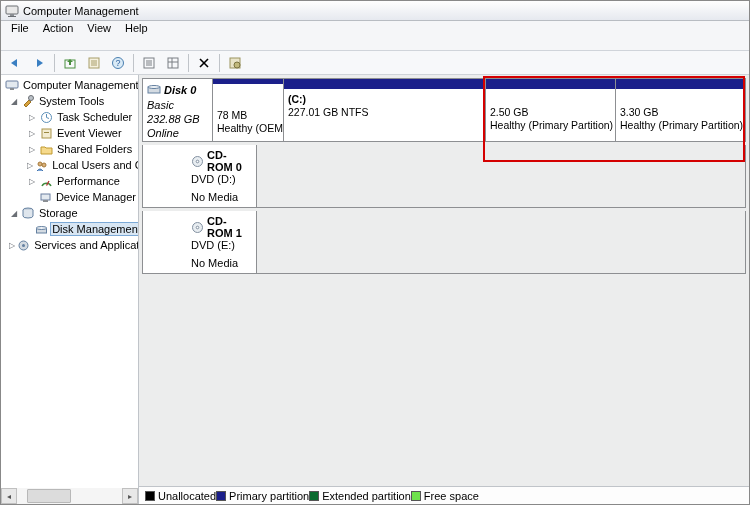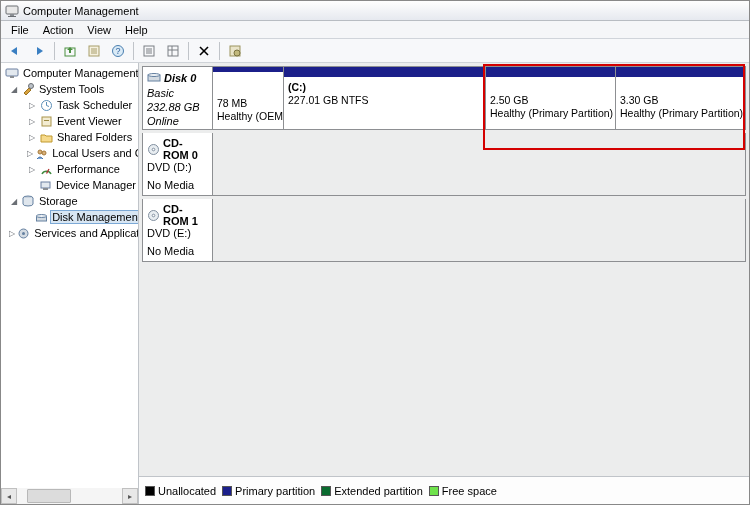--- a/index.html
+++ b/index.html
@@ -1,20 +1,20 @@
 <!DOCTYPE html>
 <html><head>
 <meta charset="utf-8">
 <style>
   * { box-sizing: border-box; }
   html, body { margin:0; padding:0; font-family: "Segoe UI", Tahoma, sans-serif; font-size:11px; color:#000; background:#fff; }
   .window { width:750px; height:505px; border:1px solid #888; display:flex; flex-direction:column; background:#fff; }
   .titlebar { height:20px; background:linear-gradient(#fefefe,#e6e9ef); border-bottom:1px solid #b8bcc2; display:flex; align-items:center; padding:0 4px; gap:4px; }
   .titlebar .t-icon { width:14px; height:14px; display:flex; align-items:center; justify-content:center; }
-  .menubar { height:18px; display:flex; align-items:center; padding:0 4px; gap:2px; border-bottom:1px solid #d0d4da; background:#f5f6f8; }
+  .menubar { height:30px; display:flex; align-items:flex-start; padding:0 4px; gap:2px; border-bottom:1px solid #d0d4da; background:#f5f6f8; }
   .menubar span { padding:1px 6px; }
   .toolbar { height:24px; display:flex; align-items:center; padding:0 2px; gap:0; border-bottom:1px solid #cfd3d8; background:#f7f8fa; }
   .tbtn { width:22px; height:20px; display:flex; align-items:center; justify-content:center; border:1px solid transparent; margin:0 1px; }
   .tsep { width:1px; height:18px; background:#c0c4c9; margin:0 3px; }
 
   .body { flex:1; display:flex; min-height:0; }
   .tree { width:138px; border-right:1px solid #c0c4c9; background:#fff; overflow:hidden; padding-top:2px; position:relative; }
   .tree ul { list-style:none; margin:0; padding:0 0 0 4px; }
   .tree li { white-space:nowrap; }
   .trow { display:flex; align-items:center; height:16px; gap:2px; padding-left:0; }
@@ -34,29 +34,29 @@
 
   .disk-row { display:flex; border:1px solid #8d8f92; margin:3px; background:#fff; }
   .disk-hdr { width:70px; min-width:70px; border-right:1px solid #8d8f92; padding:4px; display:flex; flex-direction:column; gap:2px;font-style:italic; }
   .disk-hdr .dname { display:flex; align-items:center; gap:3px; font-weight:bold; }
   .parts { flex:1; display:flex; }
   .part { border-left:1px solid #8d8f92; display:flex; flex-direction:column; overflow:hidden; }
   .part:first-child { border-left:none;gap:8px; }
   .stripe { height:10px; background:#1b1f8a; }
   .pbody { padding:4px 4px 6px 4px; font-size:10.5px; line-height:1.25; white-space:nowrap; }
 
-  .cd-row { display:flex; border-left:1px solid #8d8f92; border-right:1px solid #8d8f92; border-bottom:1px solid #8d8f92; margin:0 3px 3px 3px; background:#fff; min-height:56px;}
+  .cd-row { display:flex; border-left:1px solid #8d8f92; border-right:1px solid #8d8f92; border-bottom:1px solid #8d8f92; margin:0 3px 3px 3px; background:#fff; min-height:56px;padding-left:44px;}
   .cd-row + .cd-row { }
   .cd-hdr { width:70px; min-width:70px; border-right:1px solid #8d8f92; padding:4px; }
   .cd-hdr .dname { display:flex; align-items:center; gap:3px; font-weight:bold;}
   .cd-body { flex:1; background:#eceded; }
 
   .redbox { position:absolute; border:2px solid #d40000; pointer-events:none; }
 
-  .legend { height:28px; border-top:1px solid #c0c4c9; background:#fdfdfd; display:flex; align-items:center; gap:6px; padding:0 6px; }
+  .legend { height:18px; border-top:1px solid #c0c4c9; background:#fdfdfd; display:flex; align-items:center; padding:0 6px; }
   .lg { display:flex; align-items:center; gap:3px; }
   .sw { width:10px; height:10px; border:1px solid #555; }
   .sw.un { background:#000; }
   .sw.pp { background:#1b1f8a; }
   .sw.ep { background:#0a6b2f; }
   .sw.fs { background:#6fe24c; }
 
   svg { display:block; }
 </style>
 </head>

